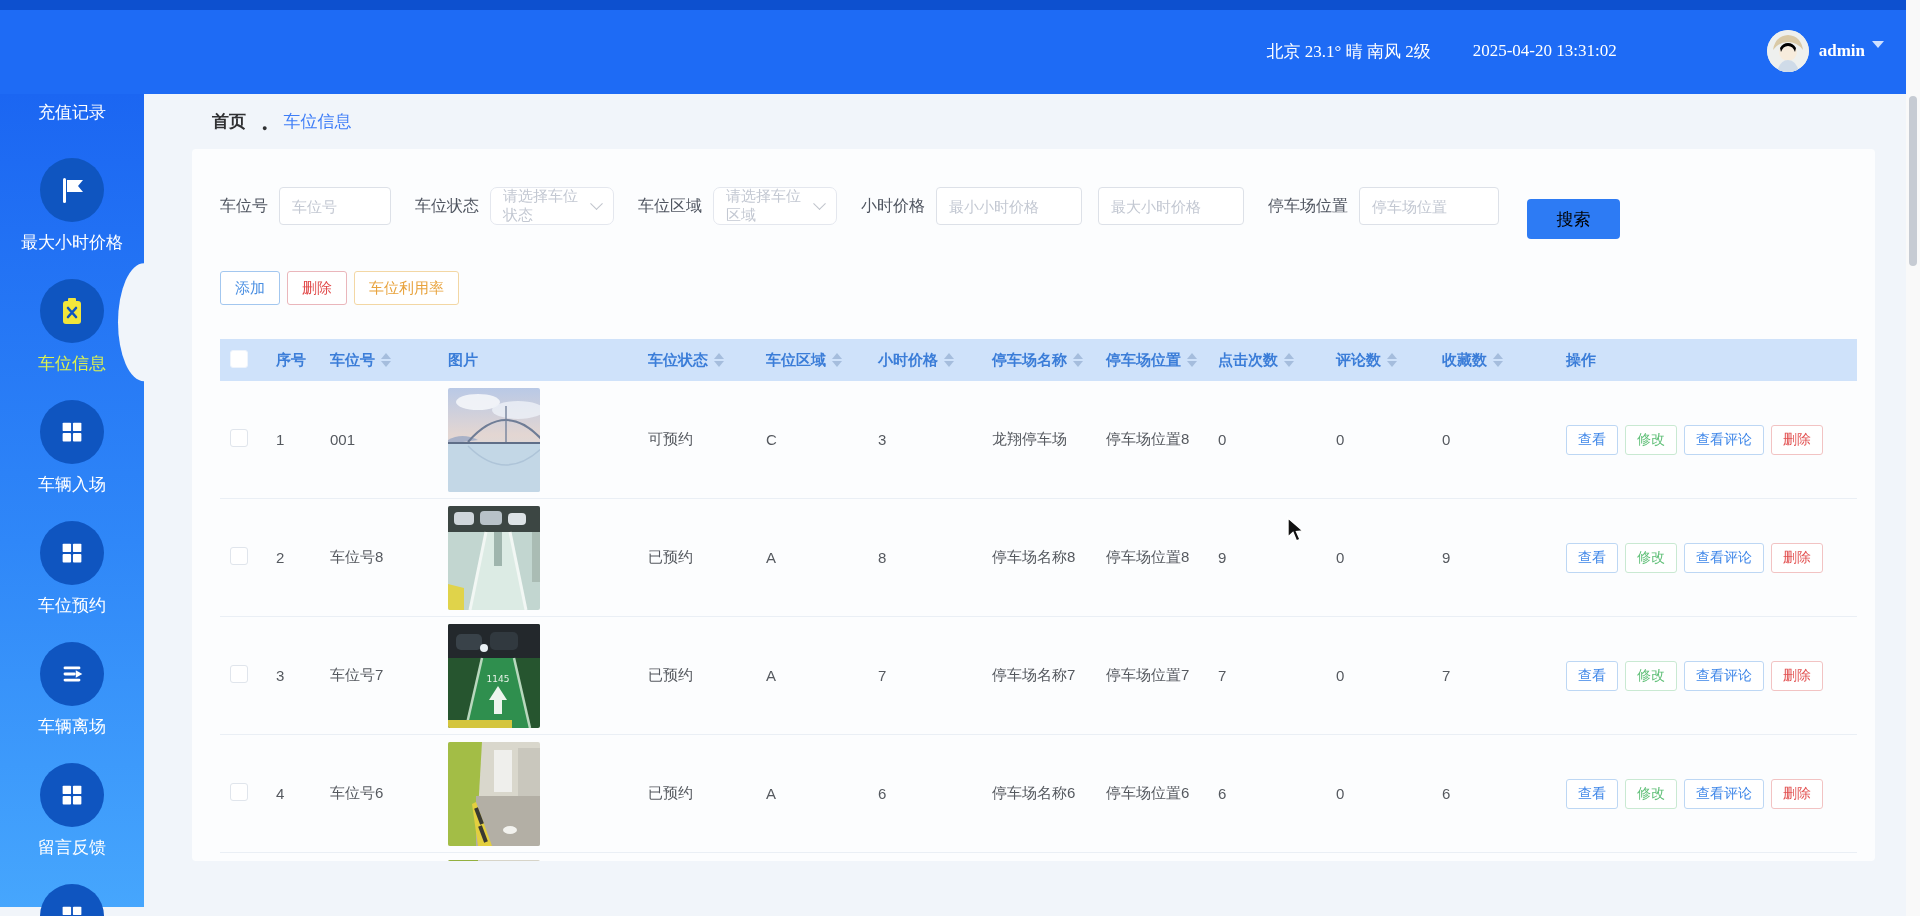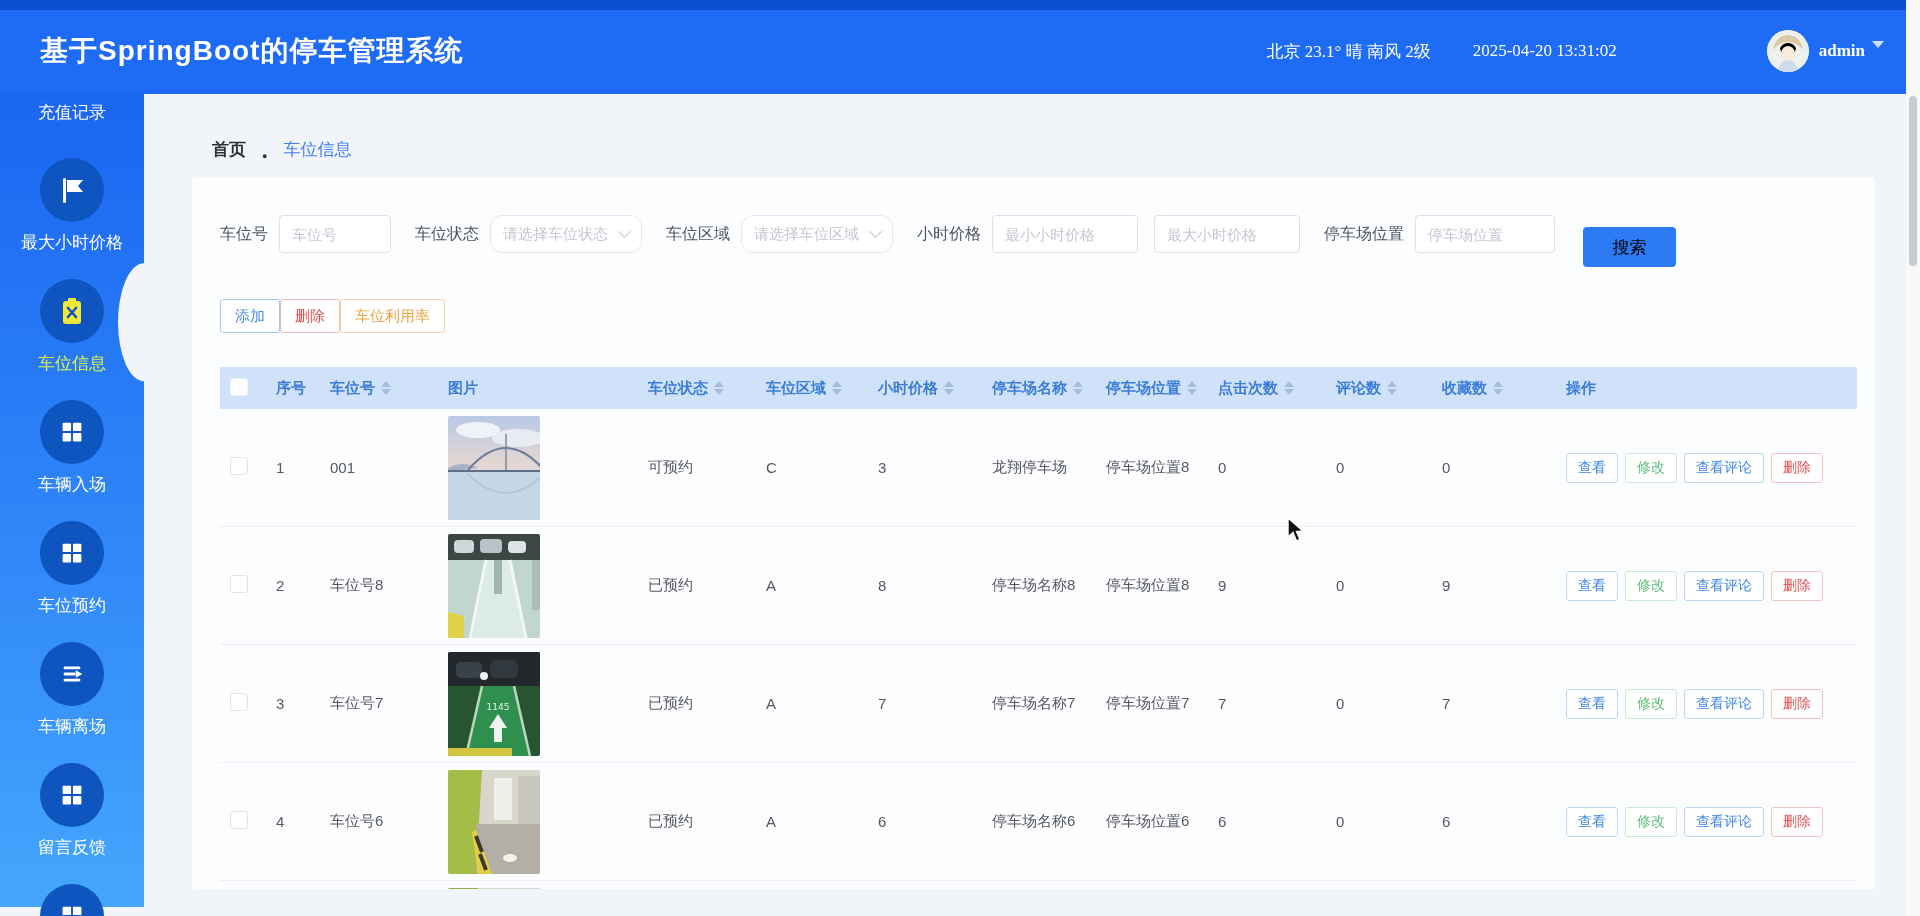--- a/index.html
+++ b/index.html
@@ -31,46 +31,46 @@
   }
   .nav-item{display:flex;flex-direction:column;align-items:center;margin-bottom:25px;cursor:pointer;position:relative;width:100%;}
   .nav-item.text-only{margin-bottom:34px;}
   .nav-circle{width:64px;height:64px;border-radius:50%;background:#0f55c0;display:flex;align-items:center;justify-content:center;margin-bottom:10px;flex:none;}
   .nav-label{font-size:17px;line-height:22px;}
   .nav-item.active .nav-label{color:#ddf24e;}
   .notch{position:absolute;width:52px;height:118px;right:-26px;top:50%;transform:translateY(-54%);
     background:#f1f5fa;border-radius:50%;}
   
   .main{position:absolute;left:170px;top:94px;right:14px;bottom:0;}
-  .breadcrumb{padding:44px 0 16px 42px;display:flex;align-items:flex-end;font-size:17px;}
+  .breadcrumb{padding:16px 0 16px 42px;display:flex;align-items:flex-end;font-size:17px;}
   .crumb-home{color:#303133;font-weight:bold;}
   .crumb-dot{font-size:9px;color:#303133;margin:0 16px;}
   .crumb-current{color:#3f7ef7;cursor:pointer;}
   .panel{margin:0 31px 0 22px;background:#fcfdfe;border-radius:4px;
     padding:24px 20px 0 28px;height:688px;overflow:hidden;}
   
   .filters{display:flex;align-items:center;}
   .f-label{font-size:16px;color:#4f5560;margin-right:11px;white-space:nowrap;}
   .f-input{height:38px;border:1px solid #dde1e8;border-radius:4px;background:#fff;
     padding:0 12px;font-size:15px;color:#333;outline:none;box-sizing:border-box;}
   .f-input::placeholder{color:#c3c8d2;}
   .w-110{width:112px;margin-right:24px;}
   .w-145{width:146px;margin-right:16px;}
   .w-145b{width:146px;margin-right:24px;}
   .w-140{width:140px;margin-right:24px;}
-  .f-select{height:38px;border:1px solid #e4e7ee;border-radius:12px;background:#fff;
+  .f-select{height:38px;border:1px solid #e4e7ee;border-radius:7px;background:#fff;
     display:flex;align-items:center;justify-content:space-between;
-    padding:0 12px;width:152px;margin-right:24px;font-size:15px;color:#c3c8d2;
+    padding:0 12px;width:124px;margin-right:24px;font-size:15px;color:#c3c8d2;
     cursor:pointer;box-sizing:border-box;}
   .sel-caret{width:8px;height:8px;border-right:1.6px solid #c0c4cc;border-bottom:1.6px solid #c0c4cc;
     transform:rotate(45deg) translate(-2px,-2px);flex:none;}
   .search-btn{width:93px;height:40px;background:#2d7bf4;color:#000000;font-size:17px;
     border:none;border-radius:4px;cursor:pointer;margin-left:4px;margin-top:26px;}
   
-  .toolbar{margin-top:32px;display:flex;gap:0;}
+  .toolbar{margin-top:32px;display:flex;gap:7px;}
   .tbtn{height:34px;padding:0 14px;font-size:15px;border-radius:3px;background:#fff;cursor:pointer;}
   .tbtn-add{color:#4a8fe2;border:1px solid #a3c7ef;}
   .tbtn-del{color:#e14b4b;border:1px solid #eab6bb;}
   .tbtn-util{color:#e8a33d;border:1px solid #f3d7a4;}
   
   .table-wrap{margin-top:34px;}
   table{border-collapse:collapse;table-layout:fixed;width:1637px;}
   thead th{background:#cfe2fa;height:42px;font-size:15px;color:#3b7dd8;
     text-align:left;padding:0 0 0 10px;font-weight:bold;}
   .th-inner{display:inline-flex;align-items:center;}
@@ -92,21 +92,20 @@
   
   .scrollbar{position:absolute;top:0;right:0;width:14px;height:916px;background:#f9f9f9;z-index:9;}
   .scroll-thumb{position:absolute;top:96px;left:3px;width:8px;height:170px;background:#c6cbd3;border-radius:4px;}
   
   .cursor{position:absolute;left:1286px;top:517px;z-index:20;pointer-events:none;}
 </style>
 </head>
 <body>
 
 <header class="topbar">
-  <h1 class="app-title">基于SpringBoot的停车管理系统</h1>
   <div class="topbar-right">
     <span class="weather">北京 23.1° 晴 南风 2级</span>
     <span class="datetime">2025-04-20 13:31:02</span>
     <span class="avatar">
       <svg viewBox="0 0 42 42" width="42" height="42">
         <circle cx="21" cy="21" r="21" fill="#eef0ee"></circle>
         <path d="M6 20 Q8 6 21 5 Q34 6 36 20 Q30 12 21 12 Q12 12 6 20Z" fill="#d9c9a6"></path>
         <circle cx="21" cy="22" r="9" fill="#f7ecdc"></circle>
         <path d="M10 42 Q13 30 21 30 Q29 30 32 42Z" fill="#cfdbe8"></path>
         <path d="M13 18 Q16 13 21 13 Q26 13 29 18 L28 22 Q26 16 21 16 Q16 16 14 22Z" fill="#cdb astray"></path>

